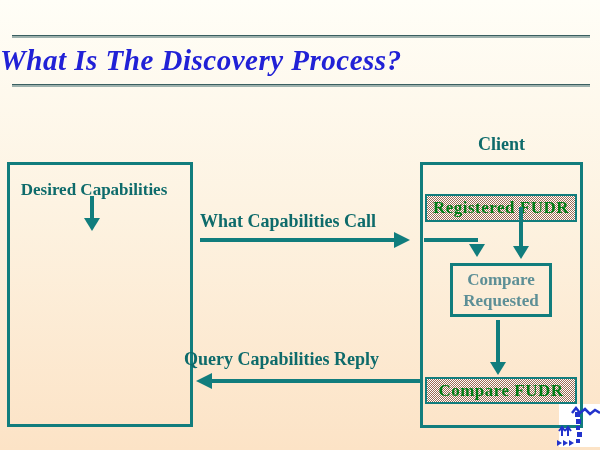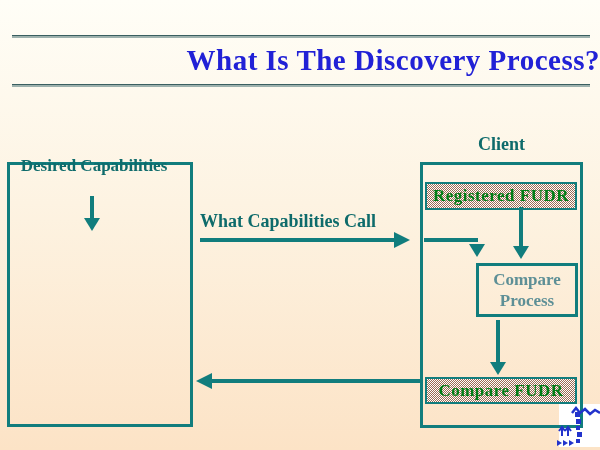--- a/index.html
+++ b/index.html
@@ -11,64 +11,64 @@
   * { box-sizing:border-box; }
 
   .rule {
     position:absolute; left:12px; width:578px; height:3px;
     background:#3a5f60; border-bottom:2px solid #9db1ad;
   }
   .rule.top { top:35px; }
   .rule.mid { top:84px; }
 
   .title {
-    position:absolute; left:0; right:0; top:44px; text-align:right;
-    font-size:29px; font-weight:bold; color:#2121d6; letter-spacing:0.5px;
+    position:absolute; left:0; right:0; top:44px; text-align:left;
+    font-size:29px; font-weight:bold; color:#2121d6; letter-spacing:0.5px;font-style:italic;
   }
   .subtitle {
     position:absolute; left:0; right:0; top:92px; text-align:center;
     font-size:24px; font-weight:bold; font-style:italic; color:#0f7b7b;
     font-family:"DejaVu Sans", sans-serif; letter-spacing:1px;
   }
 
   .section-label {
     position:absolute; top:134px; text-align:center;
     font-size:18px; font-weight:bold; color:#0e6b6b;
   }
   .section-label.client { left:7px;   width:186px; }
   .section-label.server { left:420px; width:163px; }
 
   .outline-box { position:absolute; border:3px solid #117d7d; background:transparent; }
   .client-box { left:7px;   top:162px; width:186px; height:265px; z-index:2; }
   .server-box { left:420px; top:162px; width:163px; height:266px; z-index:2; }
 
   .desired {
-    position:absolute; left:10px; top:156px; width:168px; text-align:center;
+    position:absolute; left:10px; top:180px; width:168px; text-align:center;
     font-size:17px; font-weight:bold; color:#0e6b6b; z-index:3;
   }
 
   .fudr-box {
     position:absolute; border:2px solid #117d7d; z-index:3;
     display:flex; align-items:center; justify-content:center;
     font-size:17px; font-weight:bold; color:#007d16; letter-spacing:0.5px;
     background-color:#cfa38b;
     background-image:
       linear-gradient(45deg,#9c6b53 25%,transparent 25%,transparent 75%,#9c6b53 75%),
       linear-gradient(45deg,#9c6b53 25%,#ffffff 25%,#ffffff 75%,#9c6b53 75%);
     background-position:0 0,1px 1px;
     background-size:2px 2px;
   }
   .requested-fudr  { left:20px;  top:229px; width:156px; height:28px; }
-  .registered-fudr { left:425px; top:182px; width:152px; height:28px;font-family:Liberation Serif, serif; }
+  .registered-fudr { left:425px; top:194px; width:152px; height:28px;font-family:Liberation Serif, serif; }
   .compare-fudr    { left:425px; top:377px; width:152px; height:27px; }
 
   .compare-function {
     position:absolute; left:450px; top:263px; width:102px; height:54px;
     border:3px solid #117d7d; z-index:3; text-align:center; padding-top:3px;
-    font-size:17px; font-weight:bold; color:#5d8f96; line-height:21px;margin-left:26px;
+    font-size:17px; font-weight:bold; color:#5d8f96; line-height:21px;
   }
   .compare-function span { display:block; }
 
   .stem-v { position:absolute; width:4px; background:#117d7d; z-index:3; }
   .stem-h { position:absolute; height:4px; background:#117d7d; z-index:3; }
   .head-down {
     position:absolute; width:0; height:0; z-index:3;
     border-left:8px solid transparent; border-right:8px solid transparent;
     border-top:13px solid #117d7d;
   }
@@ -123,28 +123,29 @@
   <div class="fudr-box registered-fudr">Registered FUDR</div>
 
   <div class="stem-h" style="left:424px; top:238px; width:54px;"></div>
   <div class="head-down" style="left:469px; top:244px;"></div>
 
   <div class="stem-v" style="left:519px; top:207px; height:39px;"></div>
   <div class="head-down" style="left:513px; top:246px;"></div>
 
   <div class="compare-function">
     <span>Compare</span>
-    <span>Process</span>
+    <span>Requested</span>
   </div>
 
   <div class="stem-v" style="left:496px; top:320px; height:42px;"></div>
   <div class="head-down" style="left:490px; top:362px;"></div>
 
   <div class="fudr-box compare-fudr">Compare FUDR</div>
 
+  <div class="msg-label reply-label">Query Capabilities Reply</div>
   <div class="stem-h" style="left:212px; top:379px; width:208px;"></div>
   <div class="head-left" style="left:196px; top:373px;"></div>
 
   <svg class="logo-glyphs" width="48" height="46" viewBox="0 0 48 46">
     <polyline points="20,11 24,6 28,11 33,7 38,12 43,8 48,11" fill="none" stroke="#2233cc" stroke-width="2.5"></polyline>
     <rect x="23" y="10" width="5" height="5" fill="#2233cc"></rect>
     <rect x="24" y="17" width="5" height="5" fill="#2233cc"></rect>
     <rect x="24" y="24" width="4" height="4" fill="#2233cc"></rect>
     <rect x="25" y="30" width="5" height="5" fill="#2233cc"></rect>
     <rect x="24" y="37" width="4" height="4" fill="#2233cc"></rect>

